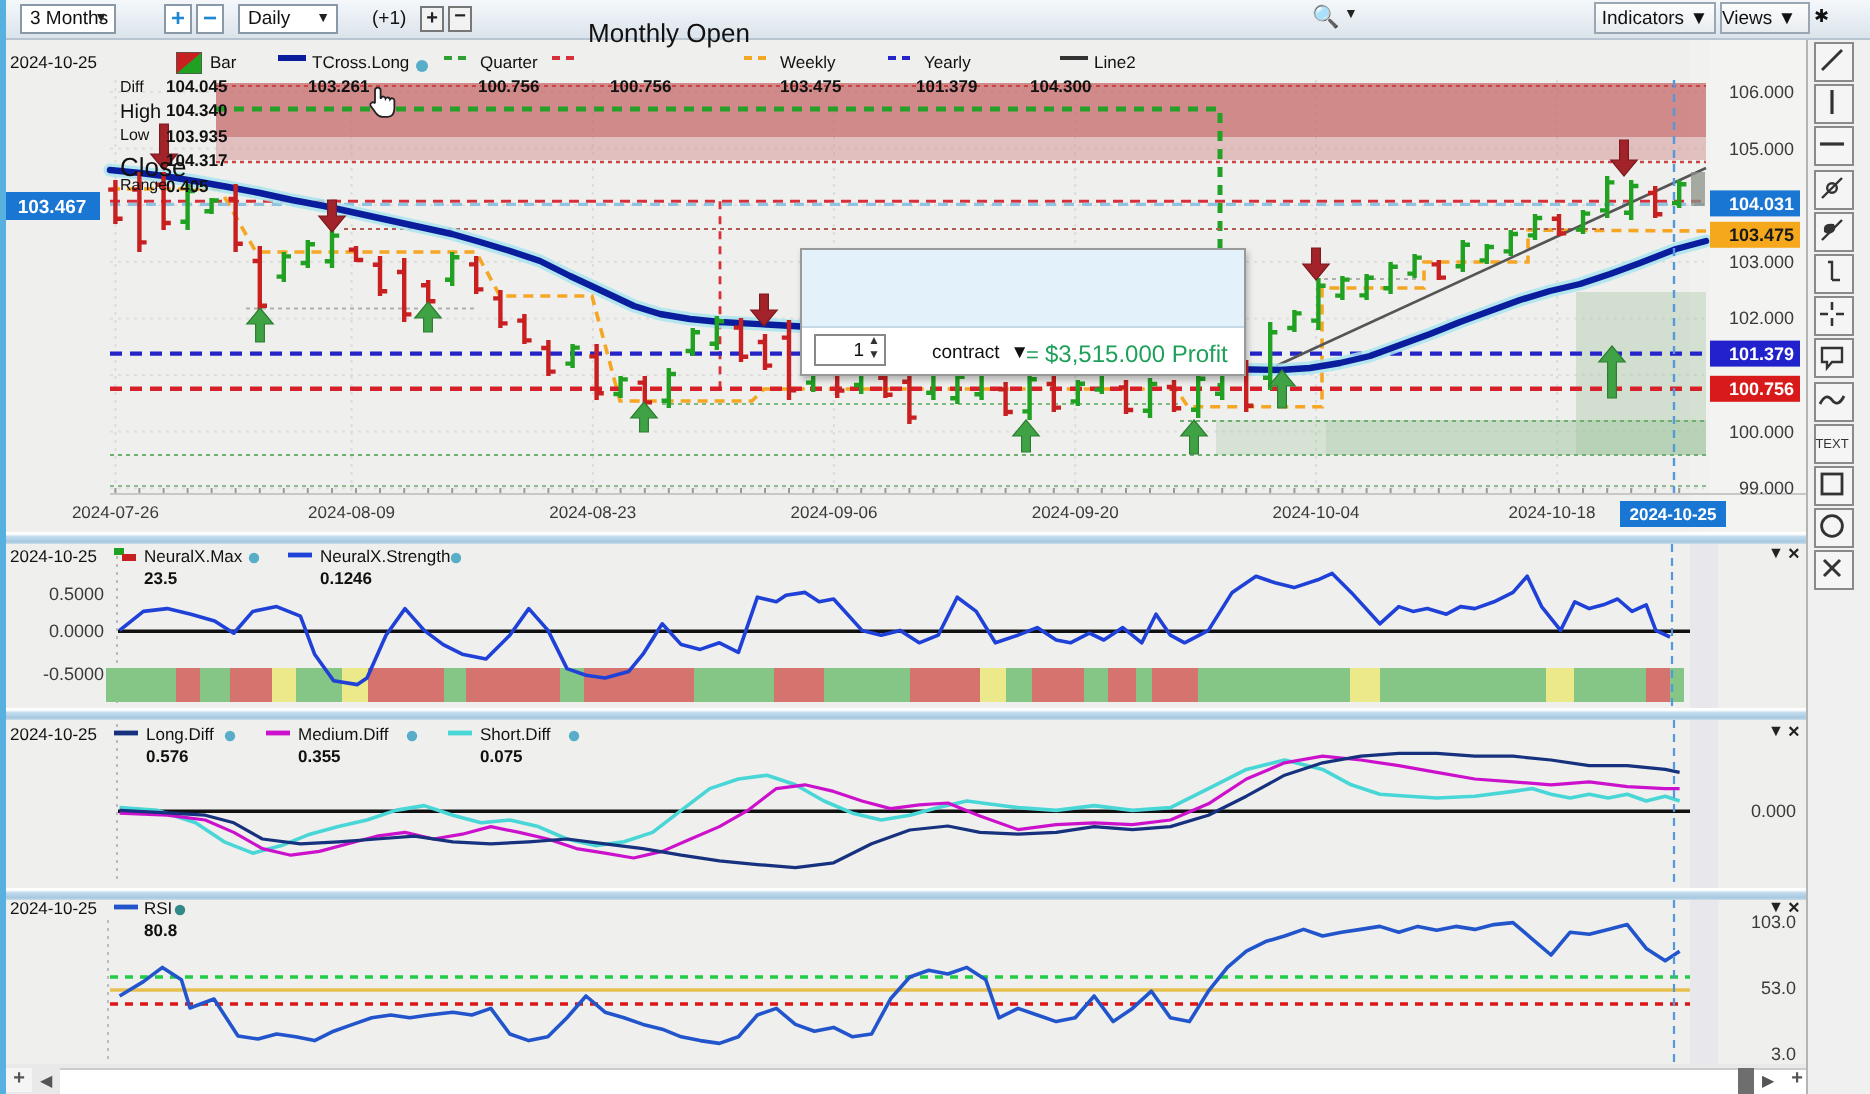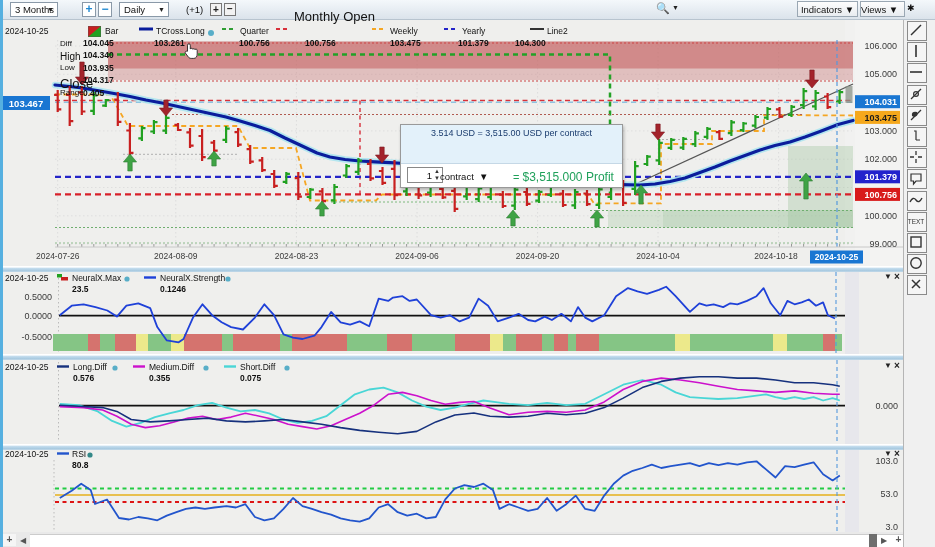--- a/index.html
+++ b/index.html
@@ -387,20 +387,19 @@
 <div style="position:absolute;left:83px;top:50.4px;font-size:8.5px;font-weight:bold;color:#111;white-space:nowrap">104.340</div>
 <div style="position:absolute;left:60px;top:63.3px;font-size:8px;color:#111;white-space:nowrap">Low</div>
 <div style="position:absolute;left:83px;top:62.8px;font-size:8.5px;font-weight:bold;color:#111;white-space:nowrap">103.935</div>
 <div style="position:absolute;left:60px;top:75.7px;font-size:13px;color:#111;white-space:nowrap">Close</div>
 <div style="position:absolute;left:83px;top:75.2px;font-size:8.5px;font-weight:bold;color:#111;white-space:nowrap">104.317</div>
 <div style="position:absolute;left:60px;top:88.1px;font-size:8px;color:#111;white-space:nowrap">Range</div>
 <div style="position:absolute;left:83px;top:87.6px;font-size:8.5px;font-weight:bold;color:#111;white-space:nowrap">0.405</div>
 
 <div style="position:absolute;left:400px;top:124px;width:221px;height:62px;background:#fff;border:1px solid #999;box-shadow:1px 2px 3px rgba(0,0,0,.25)">
 <div style="position:absolute;left:0;top:0;width:221px;height:38px;background:#e3f1fa;border-bottom:1px solid #c5d8e6;text-align:center;font-size:9px;color:#1a3c6e">
-<div style="margin-top:3px">3.514 USD = 3,515.00 USD per contract</div>
 </div>
 <div style="position:absolute;left:6px;top:42px;width:36px;height:16px;background:#fff;border:1px solid #888;font-size:9.5px;color:#111;text-align:right;line-height:16px;padding-right:10px;box-sizing:border-box">1</div>
 <div style="position:absolute;left:33px;top:43px;font-size:6px;color:#333;line-height:7px">▲<br>▼</div>
-<div style="position:absolute;left:39px;top:46px;font-size:9.5px;color:#111">contract &nbsp;▼</div>
+<div style="position:absolute;left:65px;top:46px;font-size:9.5px;color:#111">contract &nbsp;▼</div>
 <div style="position:absolute;left:112px;top:44.5px;font-size:11px;color:#1fa05a">= <span style="font-size:12px">$3,515.000 Profit</span></div>
 </div>
 <div style="position:absolute;left:0;top:0;width:3px;height:547px;background:#56b0e0"></div>
 </div>
 </body></html>

